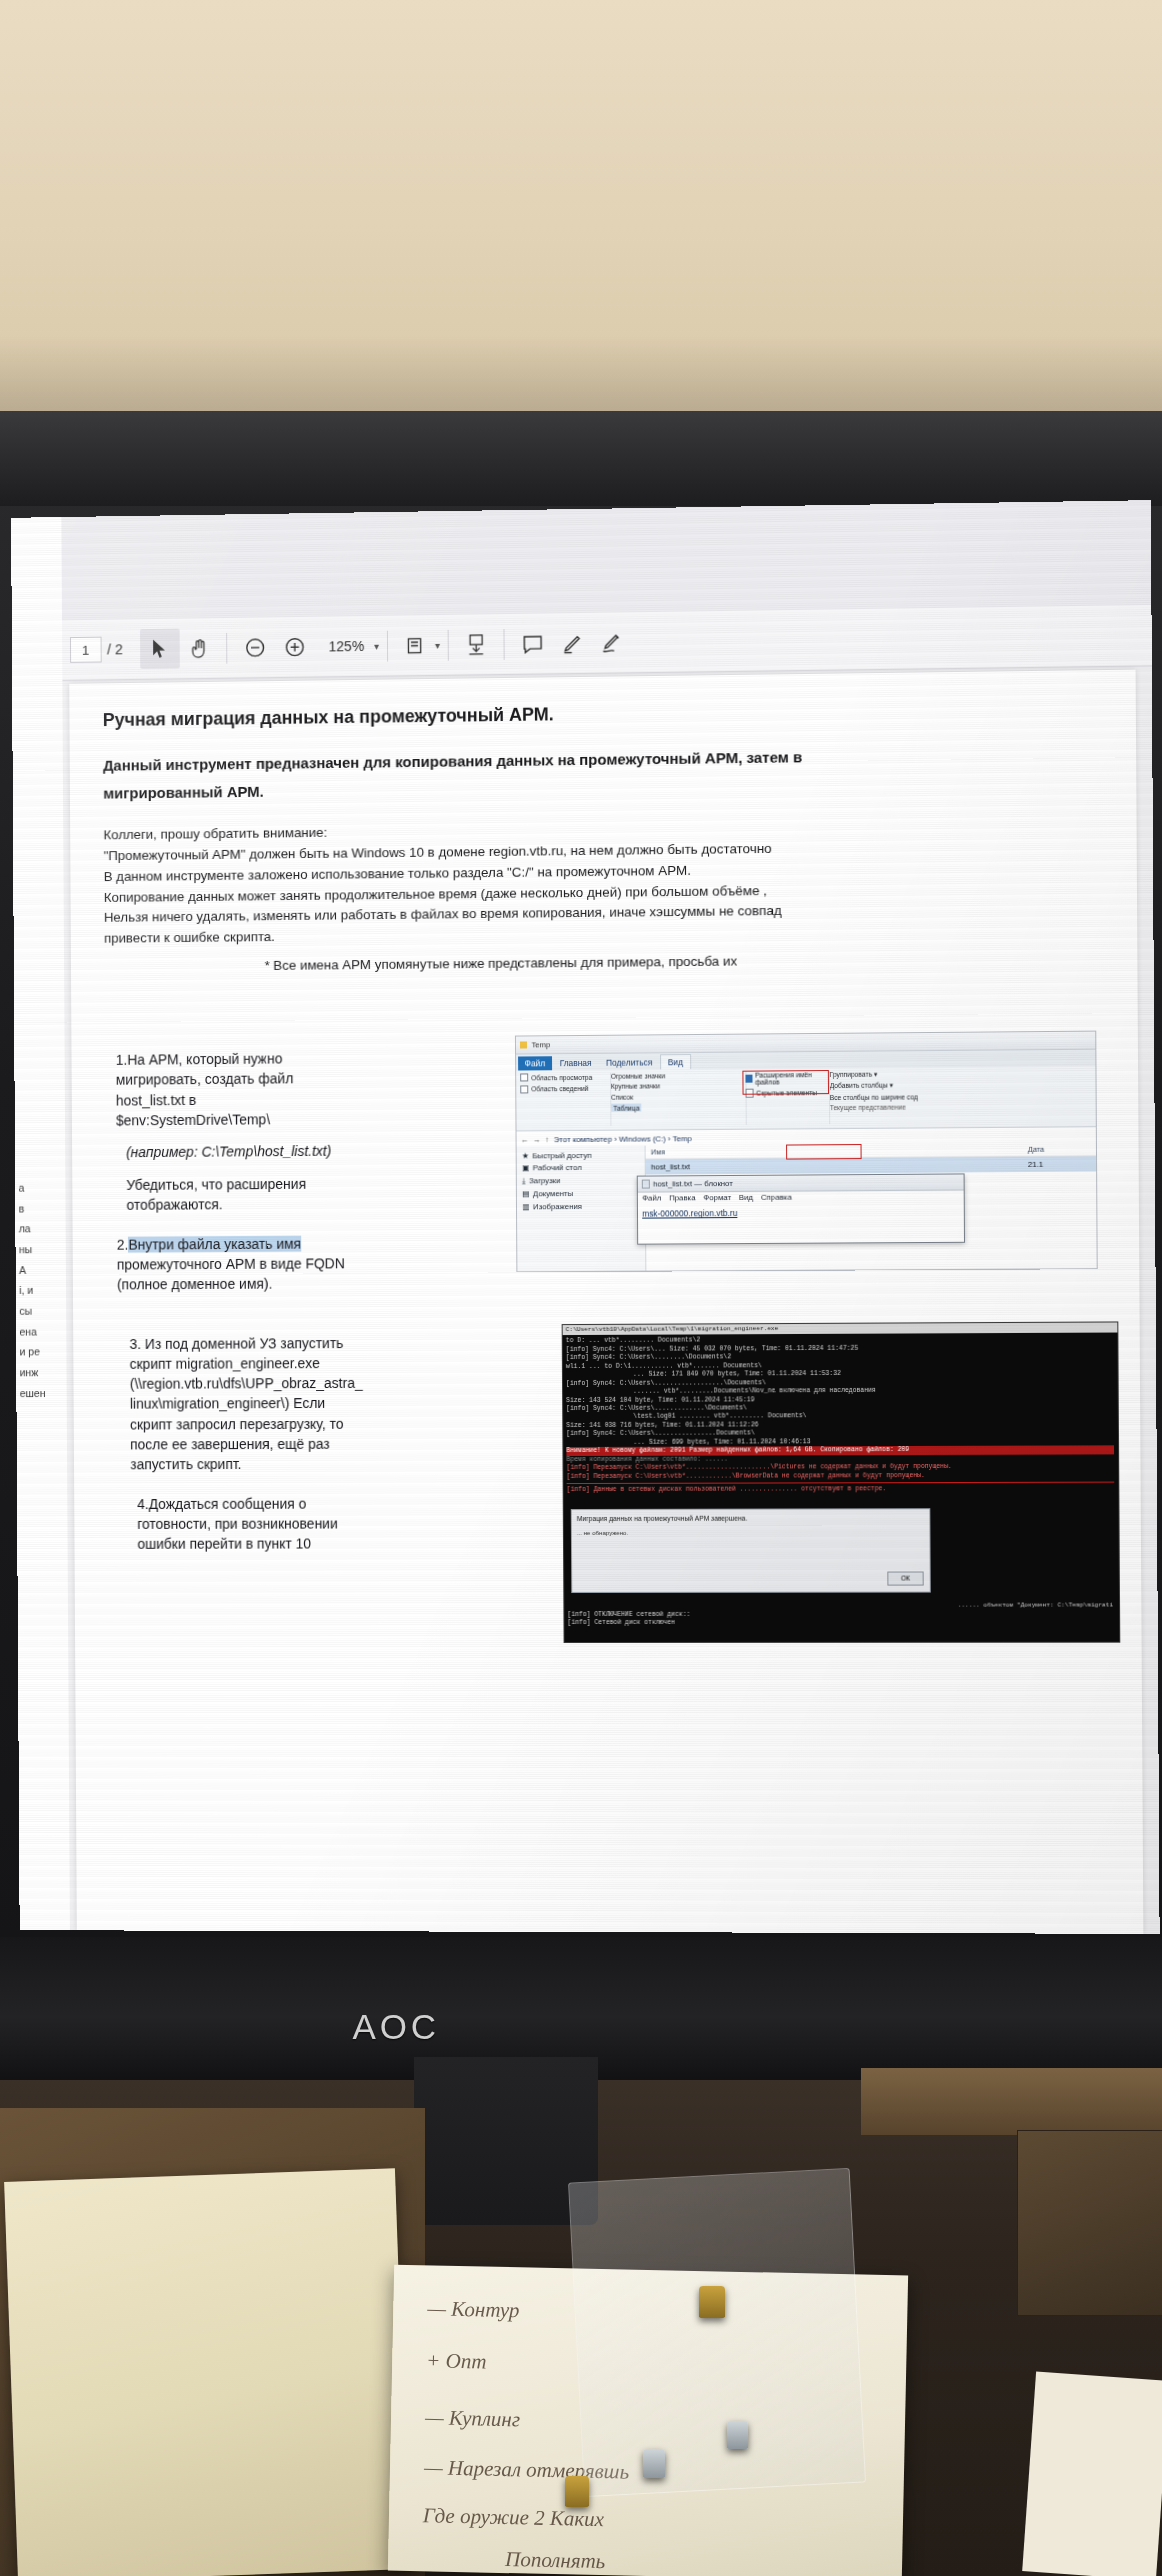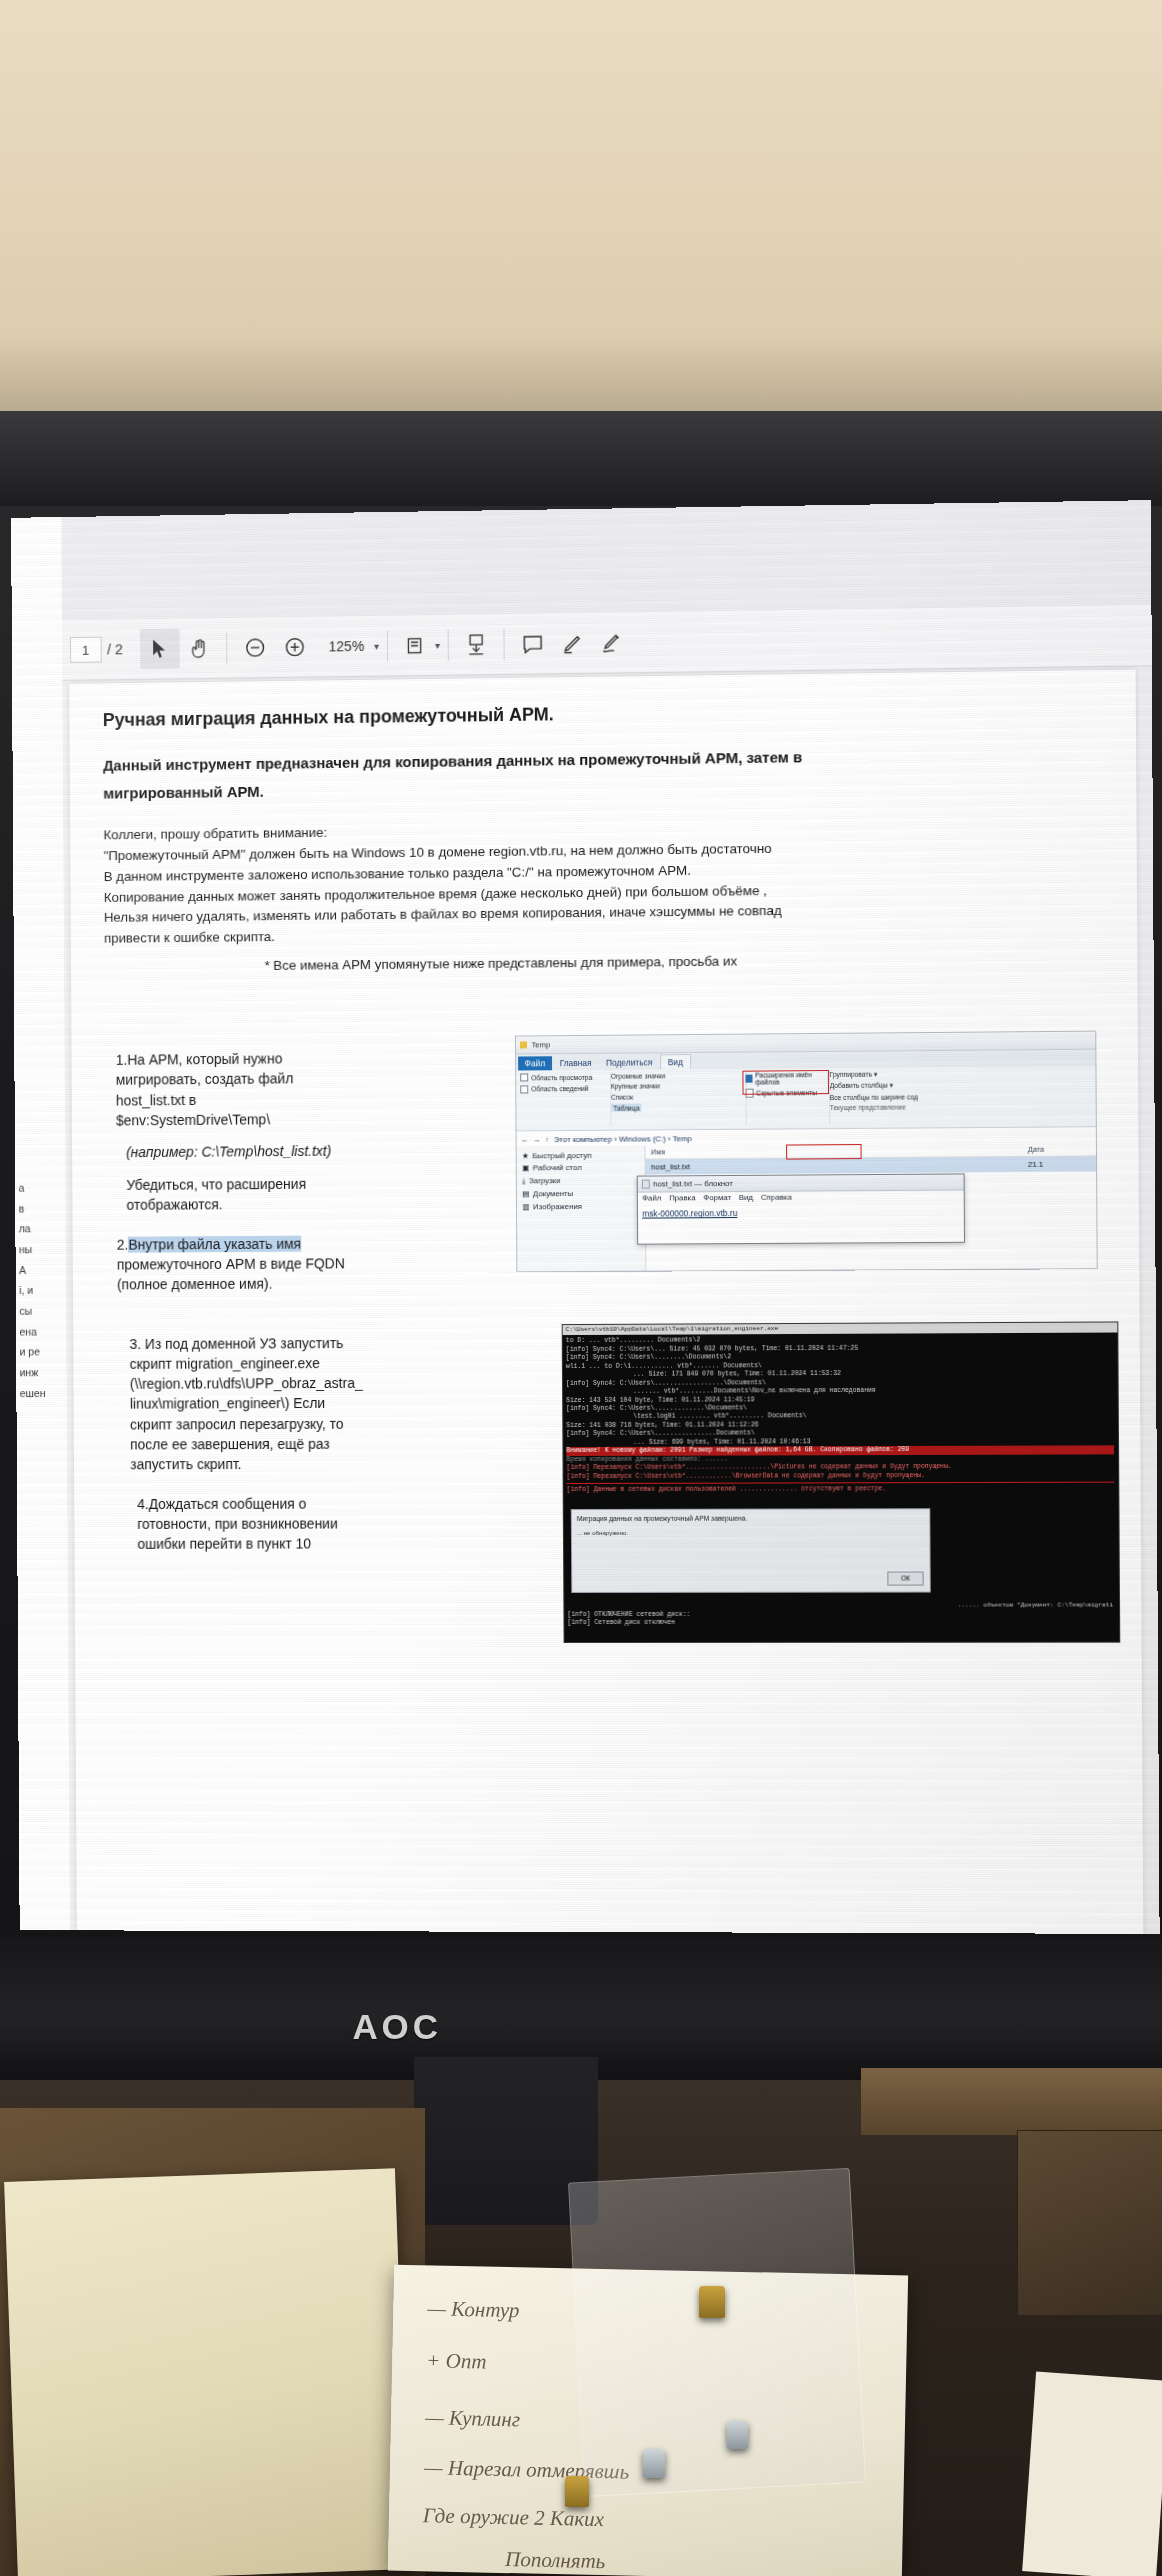--- a/index.html
+++ b/index.html
@@ -58,21 +58,21 @@
     width: 100%;
     height: 145px;
     background: linear-gradient(180deg, #17171a 0%, #232326 55%, #111113 100%);
   }
   .brand {
     position: absolute;
     left: 358px;
     bottom: 35px;
     font-size: 35px;
     letter-spacing: 3.9px;
-    font-weight: bold;
+    font-weight: normal;
     font-family: "Liberation Sans", sans-serif;
     color: #cfcfcf;
     text-shadow: 0 1.1px 1.7px rgba(0,0,0,0.8);
   }
 
   
   .screen {
     position: absolute;
     left: 17px;
     top: 98px;

